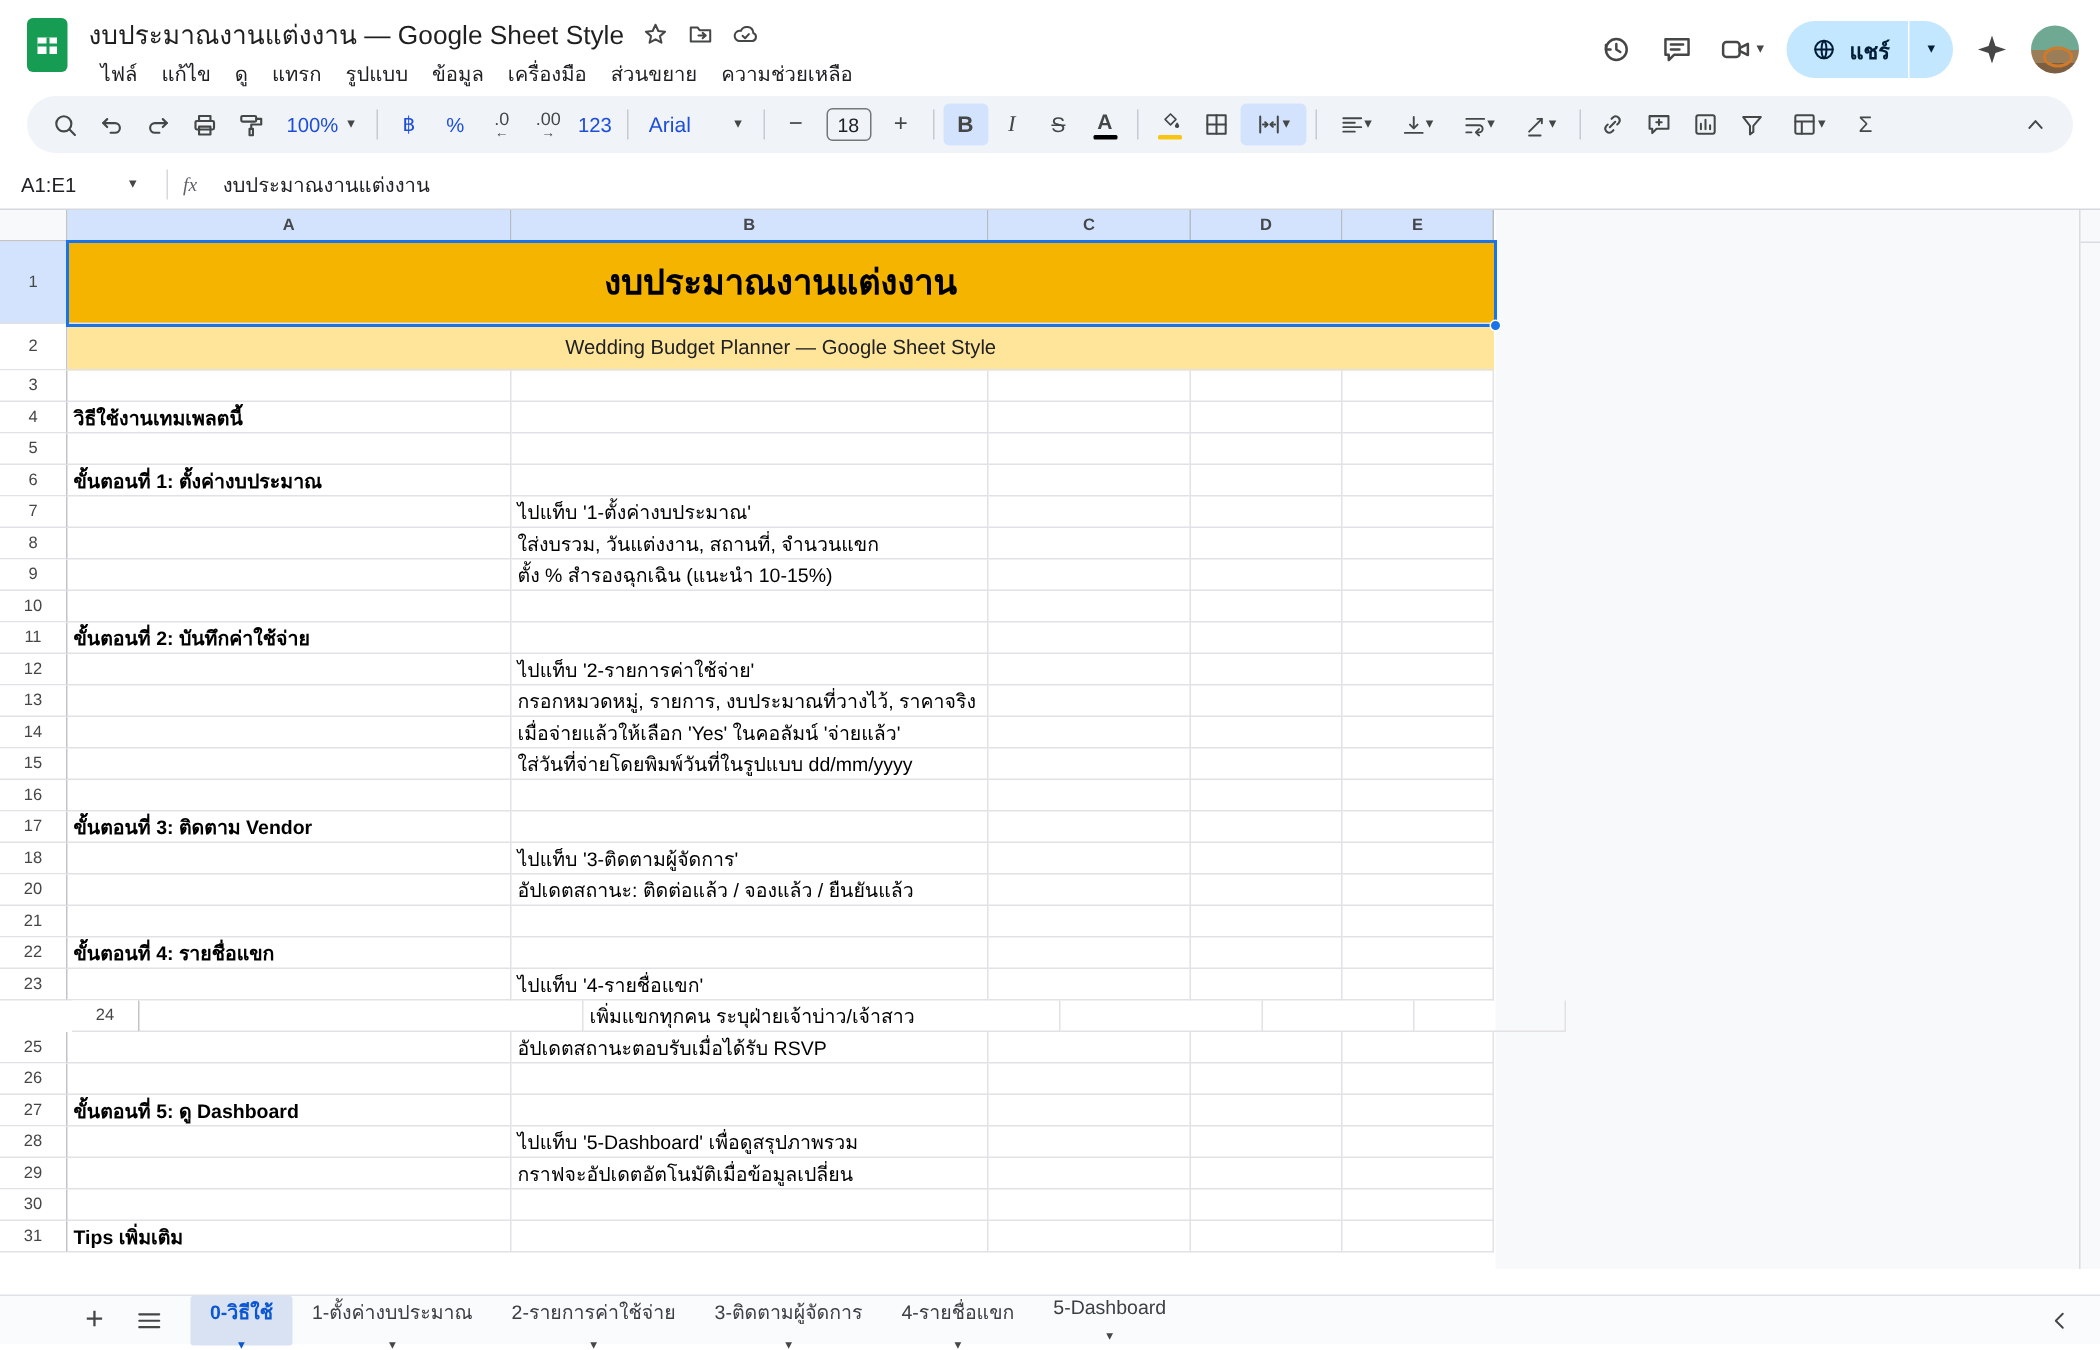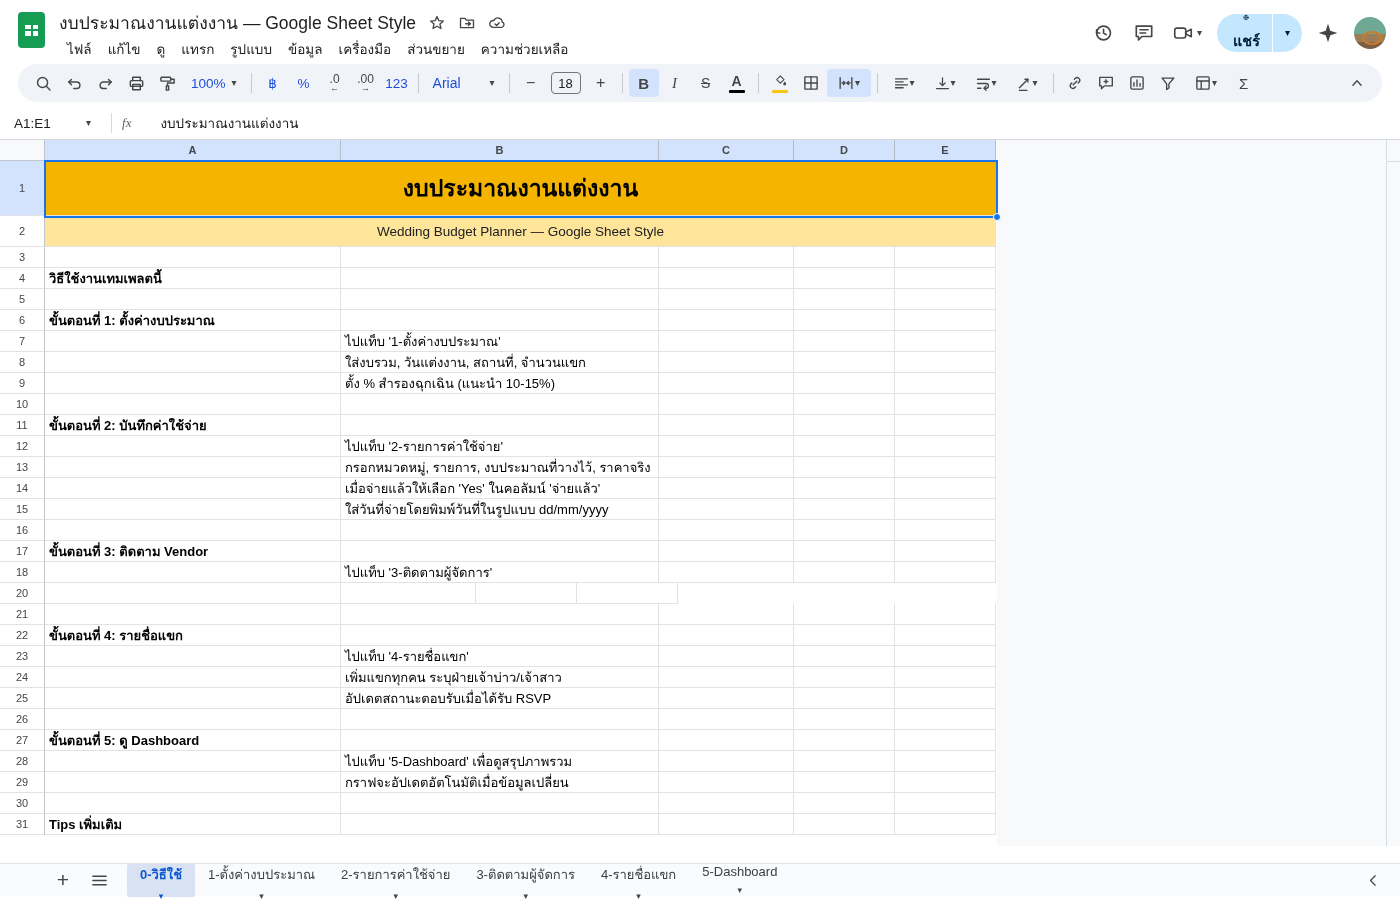--- a/index.html
+++ b/index.html
@@ -19,21 +19,21 @@
   .title-row { display:flex; align-items:center; gap:12px; height:25px; }
   .doc-title { font-size:17.5px; color:#1f1f1f; white-space:nowrap; }
   .title-icon { width:18px; height:18px; }
   .menubar { display:flex; margin-top:1px; }
   .menu-item { font-size:13.5px; color:#202124; padding:2px 8px; border-radius:4px; cursor:default; }
   .topbar-right { display:flex; align-items:center; gap:15px; padding-top:4px; }
   .icon-btn { width:26px; height:26px; display:flex; align-items:center; justify-content:center; }
   .camera-group { display:flex; align-items:center; gap:3px; }
   .caret { font-size:10px; color:#444746; line-height:1; }
   .share-pill { height:38px; background:#c2e7ff; border-radius:19px; display:flex; align-items:center; overflow:hidden; }
-  .share-main { display:flex; align-items:center; gap:8px; padding:0 12px 0 16px; height:100%;flex-direction:column; }
+  .share-main { display:flex; align-items:center; gap:8px; padding:0 12px 0 16px; height:100%; }
   .share-label { font-size:14.5px; font-weight:700; color:#001d35; }
   .share-sep { width:1px; height:38px; background:rgba(255,255,255,.95); }
   .share-caret { padding:0 12px; height:100%; display:flex; align-items:center; }
   .share-caret .caret { color:#001d35; }
   .sparkle { width:22px; height:22px; }
   .avatar { width:32px; height:32px; border-radius:50%; overflow:hidden;
     background:linear-gradient(180deg,#6fa893 0 52%,#9b7d57 52% 78%,#7c5f42 78% 100%); position:relative; }
   .avatar::after { content:""; position:absolute; left:8px; top:14px; width:16px; height:10px;
     border:2px solid #d07a2a; border-radius:50% 50% 50% 50%; }
 
@@ -58,21 +58,21 @@
   .stack .bot { font-size:9px; color:#444746; margin-top:-1px; }
   .collapse { margin-left:auto; }
 
   
   .formula-bar { height:33px; margin-top:5px; display:flex; align-items:center; background:#fff;
     border-bottom:1px solid #d5d8dd; padding-left:14px; }
   .name-box { width:72px; font-size:13.5px; color:#202124; }
   .nb-caret { margin-right:10px; }
   .fsep { width:1px; height:20px; background:#d5d8dd; margin:0 10px; }
   .fx { font-size:13px; font-style:italic; color:#5f6368; font-family:"Liberation Serif","DejaVu Serif",serif;
-    margin-right:29px; }
+    margin-right:17px; }
   .formula-content { font-size:13.5px; color:#202124; }
 
   
   .grid { position:relative; height:706px; background:#fff; overflow:hidden; }
   .corner { position:absolute; left:0; top:0; width:45px; height:21px; background:#f8f9fa;
     border-right:1px solid #c0c5cb; border-bottom:1px solid #c0c5cb; z-index:3; }
   .colheaders { position:absolute; left:45px; top:0; display:flex; z-index:2; }
   .colh { height:21px; background:#d3e3fd; border-right:1px solid #b5bcc4; border-bottom:1px solid #9aa0a6;
     display:flex; align-items:center; justify-content:center; font-size:11px; font-weight:700; color:#45474a; }
   .empty-right { position:absolute; left:997px; top:0; right:14px; bottom:0; background:#f8f9fa; z-index:1; }
@@ -534,20 +534,23 @@
         <div class="cell" style="width: 318px;">
           <span class="ct">ไปแท็บ '3-ติดตามผู้จัดการ'</span>
         </div>
         <div class="cell" style="width: 135px;"></div>
         <div class="cell" style="width: 101px;"></div>
         <div class="cell" style="width: 101px;"></div>
       </div>
       <div class="grow" style="height: 21px;">
         <div class="rowh">20</div>
         <div class="cell" style="width: 296px;"></div>
+        <div class="cell" style="width: 318px;">
+          <span class="ct">อัปเดตสถานะ: ติดต่อแล้ว / จองแล้ว / ยืนยันแล้ว</span>
+        </div>
         <div class="cell" style="width: 135px;"></div>
         <div class="cell" style="width: 101px;"></div>
         <div class="cell" style="width: 101px;"></div>
       </div>
       <div class="grow" style="height: 21px;">
         <div class="rowh">21</div>
         <div class="cell" style="width: 296px;"></div>
         <div class="cell" style="width: 318px;"></div>
         <div class="cell" style="width: 135px;"></div>
         <div class="cell" style="width: 101px;"></div>
@@ -566,21 +569,21 @@
       <div class="grow" style="height: 21px;">
         <div class="rowh">23</div>
         <div class="cell" style="width: 296px;"></div>
         <div class="cell" style="width: 318px;">
           <span class="ct">ไปแท็บ '4-รายชื่อแขก'</span>
         </div>
         <div class="cell" style="width: 135px;"></div>
         <div class="cell" style="width: 101px;"></div>
         <div class="cell" style="width: 101px;"></div>
       </div>
-      <div class="grow" style="height: 21px;">
+      <div class="grow" style="height: 21px; padding-left: 48px;">
         <div class="rowh">24</div>
         <div class="cell" style="width: 296px;"></div>
         <div class="cell" style="width: 318px;">
           <span class="ct">เพิ่มแขกทุกคน ระบุฝ่ายเจ้าบ่าว/เจ้าสาว</span>
         </div>
         <div class="cell" style="width: 135px;"></div>
         <div class="cell" style="width: 101px;"></div>
         <div class="cell" style="width: 101px;"></div>
       </div>
       <div class="grow" style="height: 21px;">

